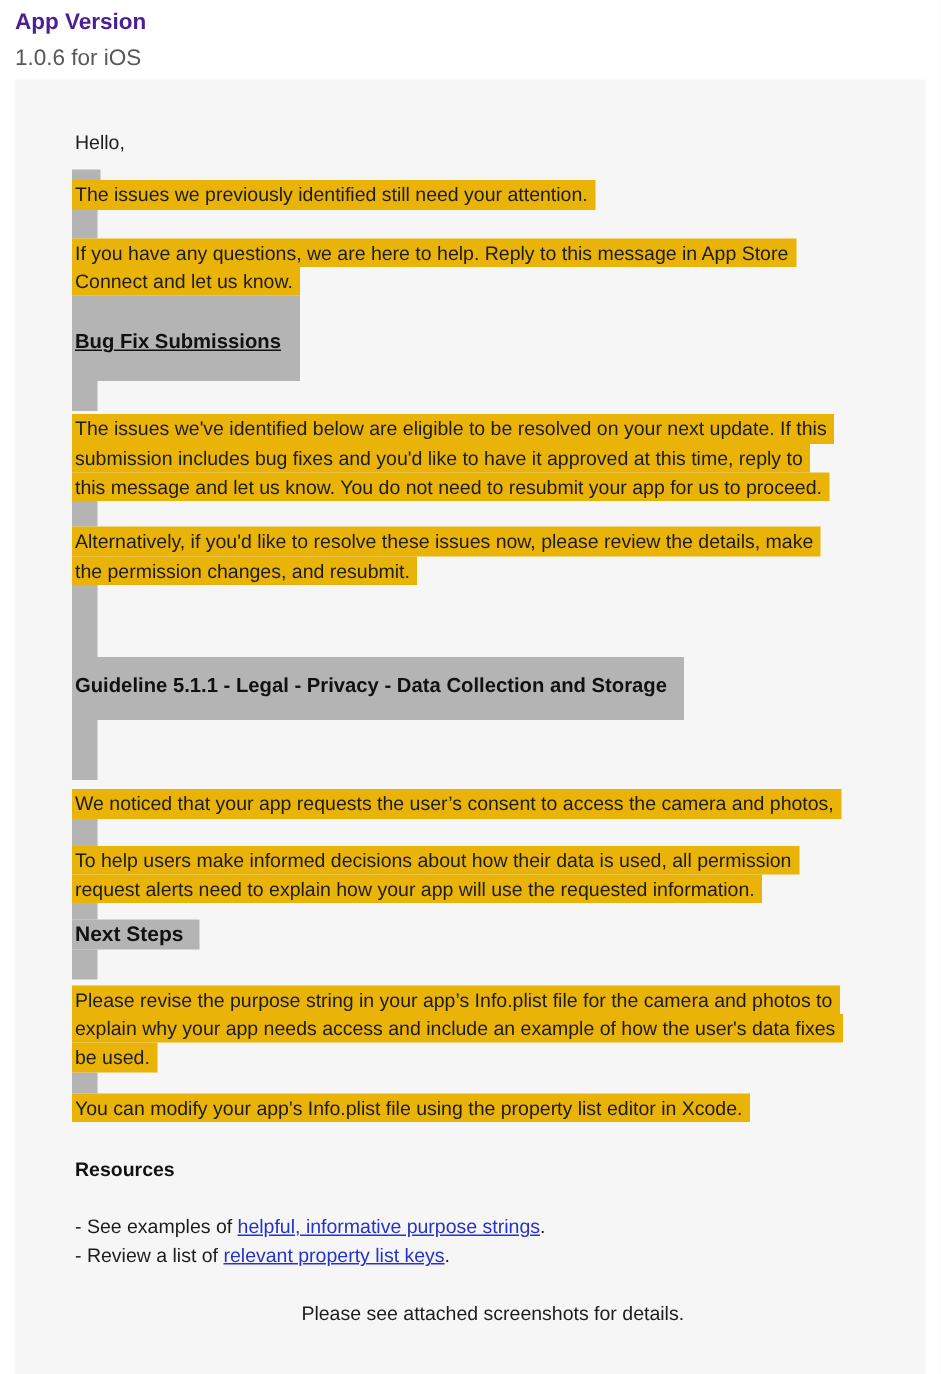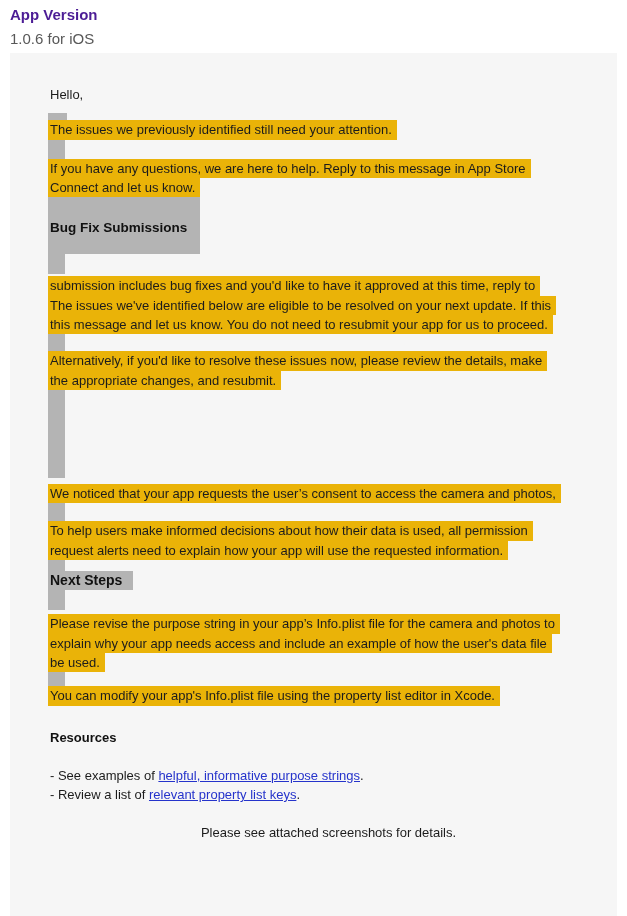--- a/index.html
+++ b/index.html
@@ -52,20 +52,21 @@
     background: #b4b4b4;
     width: fit-content;
     margin-left: -2px;
     font-weight: bold;
     color: #111111;
   }
   .hblock-bugfix {
     padding: 21px 13px 17px 2px;
     font-size: 13.5px;
     line-height: 19.3px;
+    text-decoration: underline;
   }
   .hblock-guideline {
     padding: 9px 11px 14px 2px;
     font-size: 13.5px;
     line-height: 19.3px;
   }
   .hblock-nextsteps {
     padding: 0 11px 0 2px;
     font-size: 14px;
     line-height: 19.5px;
@@ -97,34 +98,35 @@
   <div>
     <div class="ln"><span class="hl">If you have any questions, we are here to help. Reply to this message in App Store</span></div>
     <div class="ln"><span class="hl">Connect and let us know.</span></div>
   </div>
 
   <div class="hblock hblock-bugfix">Bug Fix Submissions</div>
 
   <div class="strip s2"></div>
 
   <div>
+    <div class="ln"><span class="hl">The issues we've identified below are eligible to be resolved on your next update. If this</span></div>
     <div class="ln"><span class="hl">submission includes bug fixes and you'd like to have it approved at this time, reply to</span></div>
-    <div class="ln"><span class="hl">The issues we've identified below are eligible to be resolved on your next update. If this</span></div>
     <div class="ln"><span class="hl">this message and let us know. You do not need to resubmit your app for us to proceed.</span></div>
   </div>
 
   <div class="strip s3"></div>
 
   <div>
     <div class="ln"><span class="hl">Alternatively, if you'd like to resolve these issues now, please review the details, make</span></div>
-    <div class="ln"><span class="hl">the appropriate changes, and resubmit.</span></div>
+    <div class="ln"><span class="hl">the permission changes, and resubmit.</span></div>
   </div>
 
   <div class="strip s4"></div>
 
+  <div class="hblock hblock-guideline">Guideline 5.1.1 - Legal - Privacy - Data Collection and Storage</div>
 
   <div class="strip s5"></div>
 
   <div>
     <div class="ln"><span class="hl">We noticed that your app requests the user’s consent to access the camera and photos,</span></div>
   </div>
 
   <div class="strip s6"></div>
 
   <div>
@@ -133,21 +135,21 @@
   </div>
 
   <div class="strip s7"></div>
 
   <div class="hblock hblock-nextsteps">Next Steps</div>
 
   <div class="strip s8"></div>
 
   <div>
     <div class="ln"><span class="hl">Please revise the purpose string in your app’s Info.plist file for the camera and photos to</span></div>
-    <div class="ln"><span class="hl">explain why your app needs access and include an example of how the user's data file</span></div>
+    <div class="ln"><span class="hl">explain why your app needs access and include an example of how the user's data fixes</span></div>
     <div class="ln"><span class="hl">be used.</span></div>
   </div>
 
   <div class="strip s9"></div>
 
   <div class="ln"><span class="hl">You can modify your app's Info.plist file using the property list editor in Xcode.</span></div>
 
   <div class="ln bold-ln resources-h">Resources</div>
 
   <div class="links-group">

